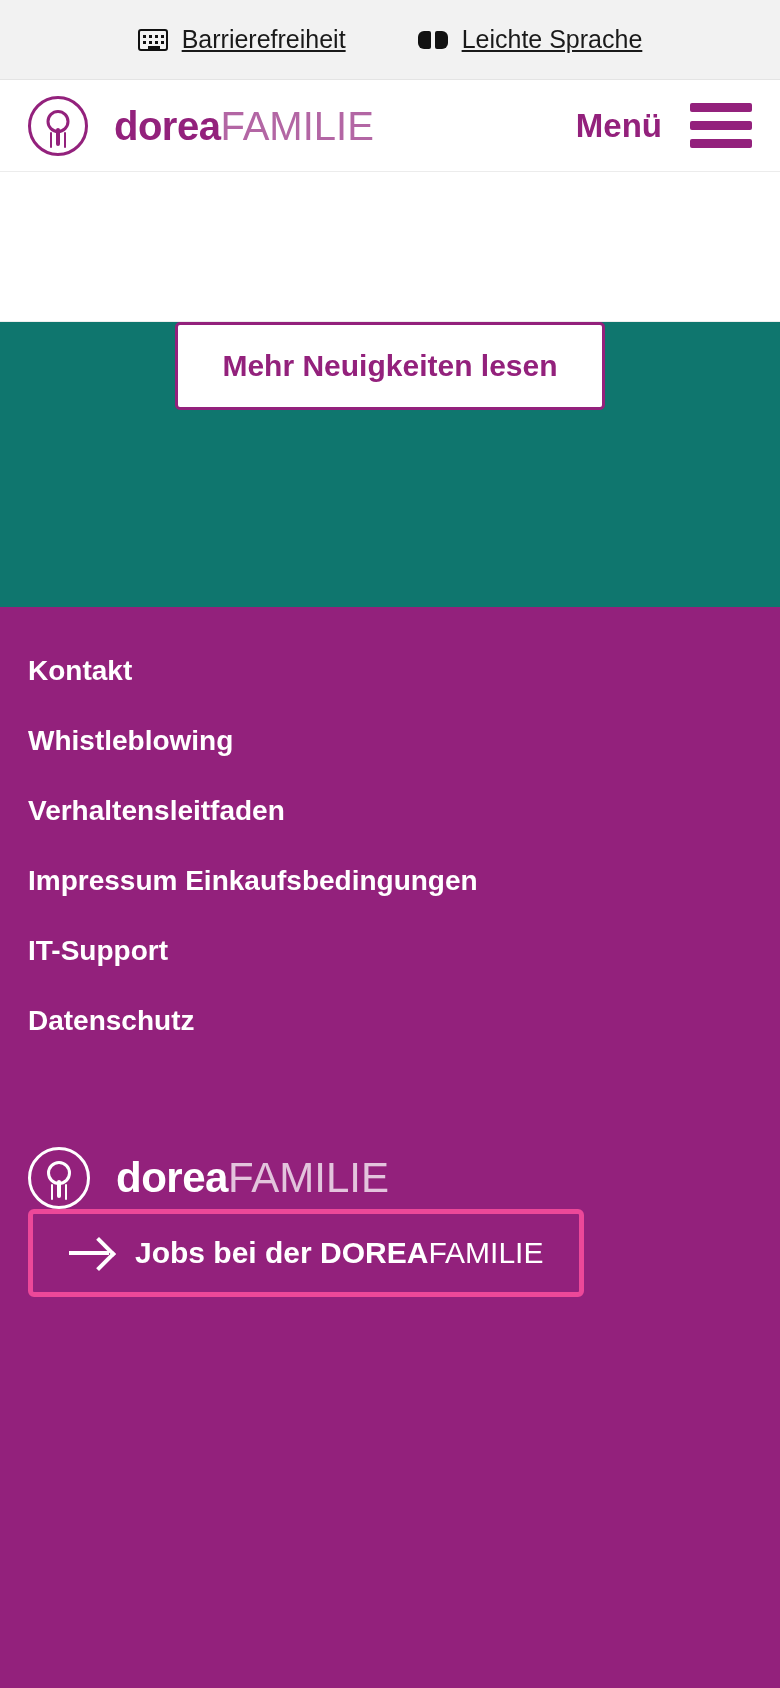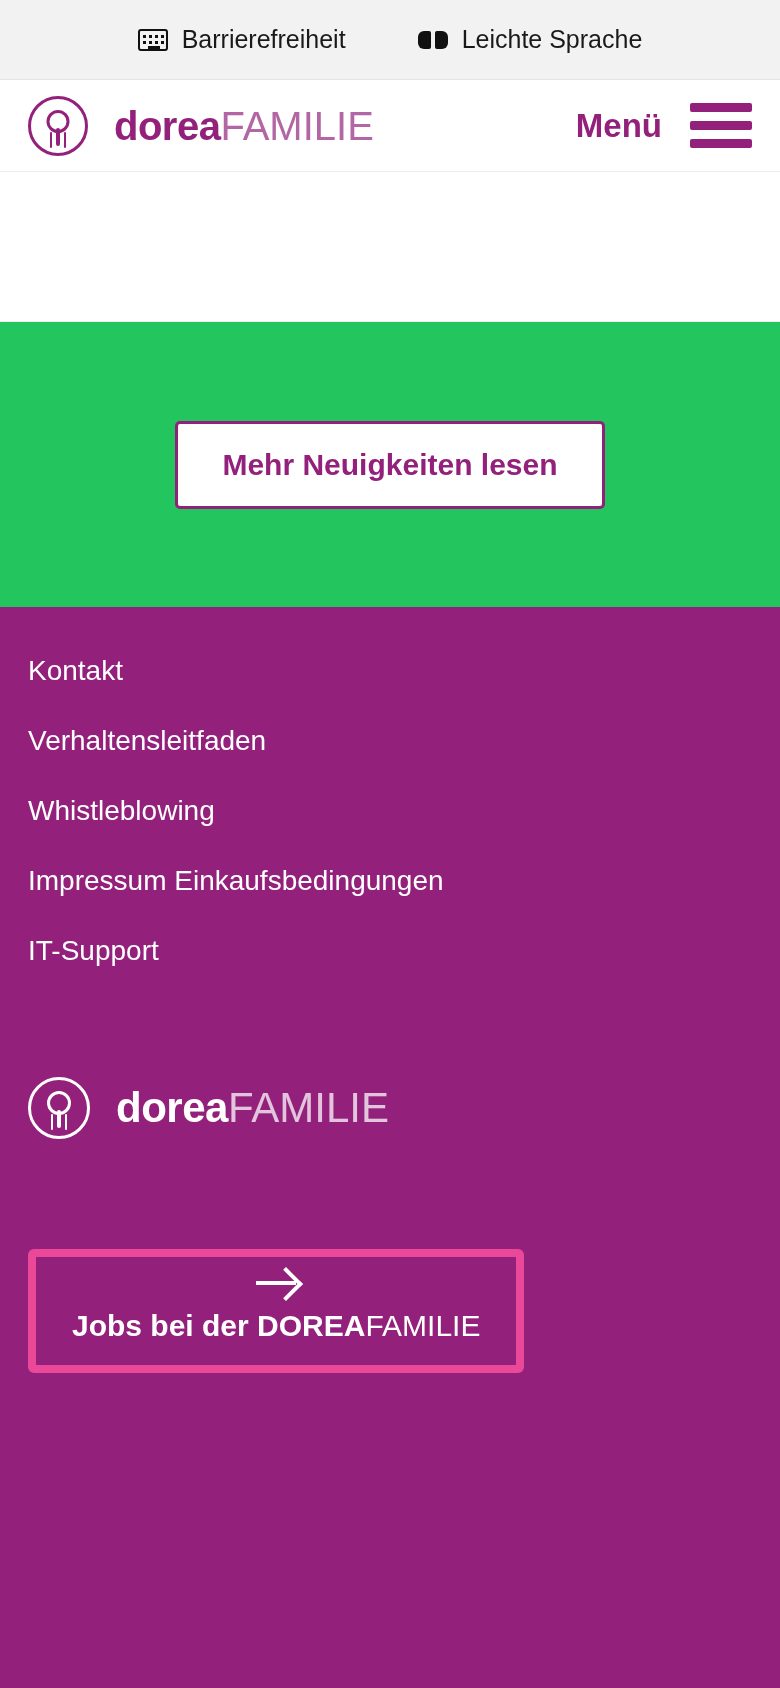--- a/index.html
+++ b/index.html
@@ -28,20 +28,21 @@
     border-bottom: 1px solid #e4e4e4;
   }
   .topbar-item {
     display: flex;
     align-items: center;
     gap: 14px;
     color: #1a1a1a;
     font-size: 25px;
     line-height: 1;
     cursor: pointer;
+    text-decoration: underline;
   }
   .topbar-item .label { font-size: 25px; color: #1a1a1a; }
   .icon-keyboard {
     width: 30px; height: 22px;
     border: 2px solid #111;
     border-radius: 3px;
     background:
       repeating-linear-gradient(to right, #111 0 3px, transparent 3px 6px) 3px 4px/21px 3px no-repeat,
       repeating-linear-gradient(to right, #111 0 3px, transparent 3px 6px) 3px 10px/21px 3px no-repeat,
       linear-gradient(#111,#111) 8px 15px/12px 3px no-repeat;
@@ -97,23 +98,23 @@
   .burger span { display: block; height: 9px; background: #93217c; border-radius: 2px; }
 
   
   .content-band {
     height: 150px;
     background: #ffffff;
     border-bottom: 1px solid #ededed;
   }
   .news-section {
     height: 285px;
-    background: #22c55e;
-    display: flex;
-    align-items: center;
+    background: #0f766e;
+    display: flex;
+    align-items: flex-start;
     justify-content: center;
   }
   .btn-outline {
     border: 3px solid #93217c;
     color: #93217c;
     background: #ffffff;
     font-size: 30px;
     font-weight: 700;
     padding: 26px 44px;
     border-radius: 5px;
@@ -125,21 +126,21 @@
   .footer {
     background: #93217c;
     padding: 48px 28px 0 28px;
     height: 1088px;
   }
   .footer-links { list-style: none; }
   .footer-links li { margin-bottom: 38px; }
   .footer-link {
     color: #ffffff;
     font-size: 28px;
-    font-weight: 400;
+    font-weight: 700;
     text-decoration: none;
     cursor: pointer;
     display: inline-block;
   }
   .footer-brand {
     display: flex; align-items: center; gap: 26px;
     margin-top: 110px;
   }
   .logo-mark-white {
     width: 62px; height: 62px; border-radius: 50%;
@@ -155,29 +156,27 @@
     content: ""; position: absolute; left: 50%; top: 30px;
     transform: translateX(-50%);
     width: 4px; height: 18px; background: #ffffff; border-radius: 2px;
     box-shadow: -7px 3px 0 -1px #ffffff, 7px 3px 0 -1px #ffffff;
   }
   .wordmark-white { font-size: 42px; line-height: 1; white-space: nowrap; }
   .wordmark-white .w1 { color: #ffffff; font-weight: 700; letter-spacing: -0.5px; }
   .wordmark-white .w2 { color: #e3c4dd; font-weight: 400; }
 
   .jobs-btn {
-    margin-top: 110px;
-    border: 8px solid #ec4899;
+    border: 5px solid #ec4899;
     border-radius: 6px;
     padding: 24px 36px;
     display: inline-flex;
     align-items: center;
     gap: 26px;
     cursor: pointer;
-    flex-direction: column;
   }
   .arrow-right {
     width: 40px; height: 4px; background: #fff; position: relative; flex: none;
   }
   .arrow-right:after {
     content: ""; position: absolute; right: -2px; top: -9px;
     width: 20px; height: 20px;
     border-top: 4px solid #fff; border-right: 4px solid #fff;
     transform: rotate(45deg);
   }
@@ -220,24 +219,25 @@
 
   <div class="content-band"></div>
 
   <div class="news-section">
     <button class="btn-outline">Mehr Neuigkeiten lesen</button>
   </div>
 
   <div class="footer">
     <ul class="footer-links">
       <li><a class="footer-link">Kontakt</a></li>
+      <li><a class="footer-link">Whistleblowing</a></li>
       <li><a class="footer-link">Verhaltensleitfaden</a></li>
-      <li><a class="footer-link">Whistleblowing</a></li>
       <li><a class="footer-link">Impressum Einkaufsbedingungen</a></li>
       <li><a class="footer-link">IT-Support</a></li>
+      <li><a class="footer-link">Datenschutz</a></li>
     </ul>
 
     <div class="footer-brand">
       <span class="logo-mark-white"></span>
       <span class="wordmark-white">
         <span class="w1">dorea</span><span class="w2">FAMILIE</span>
       </span>
     </div>
 
     <div class="jobs-btn">

